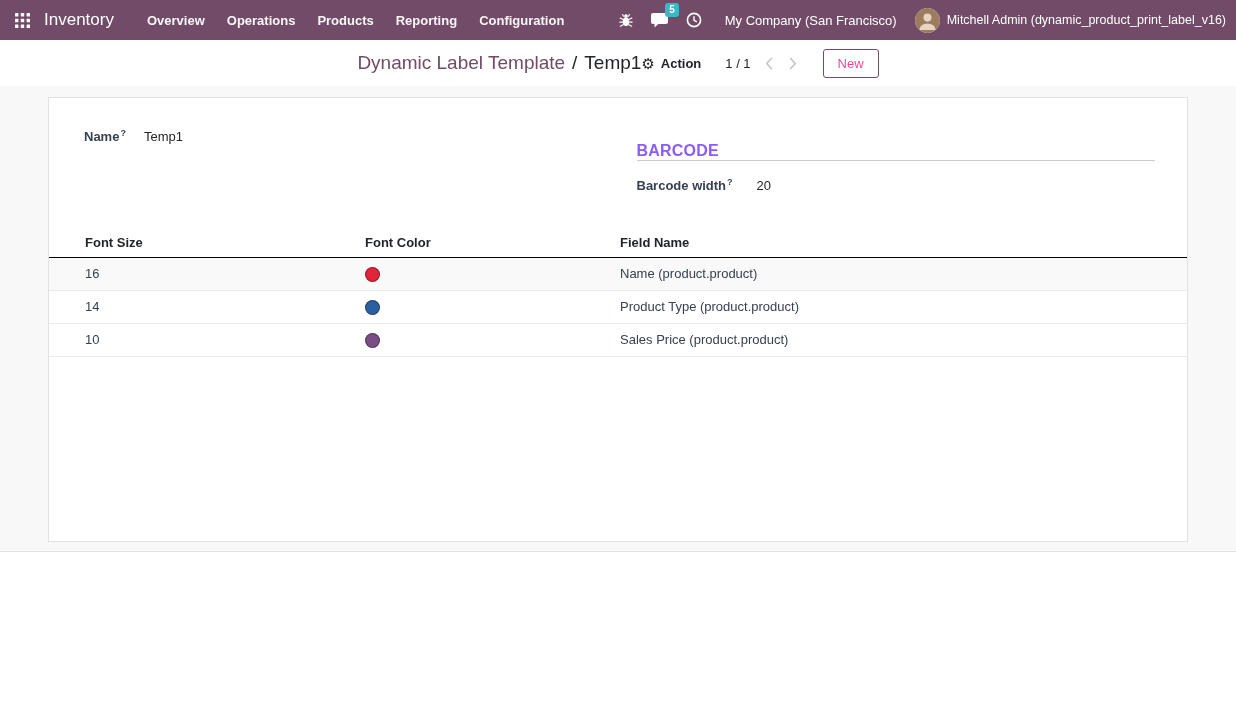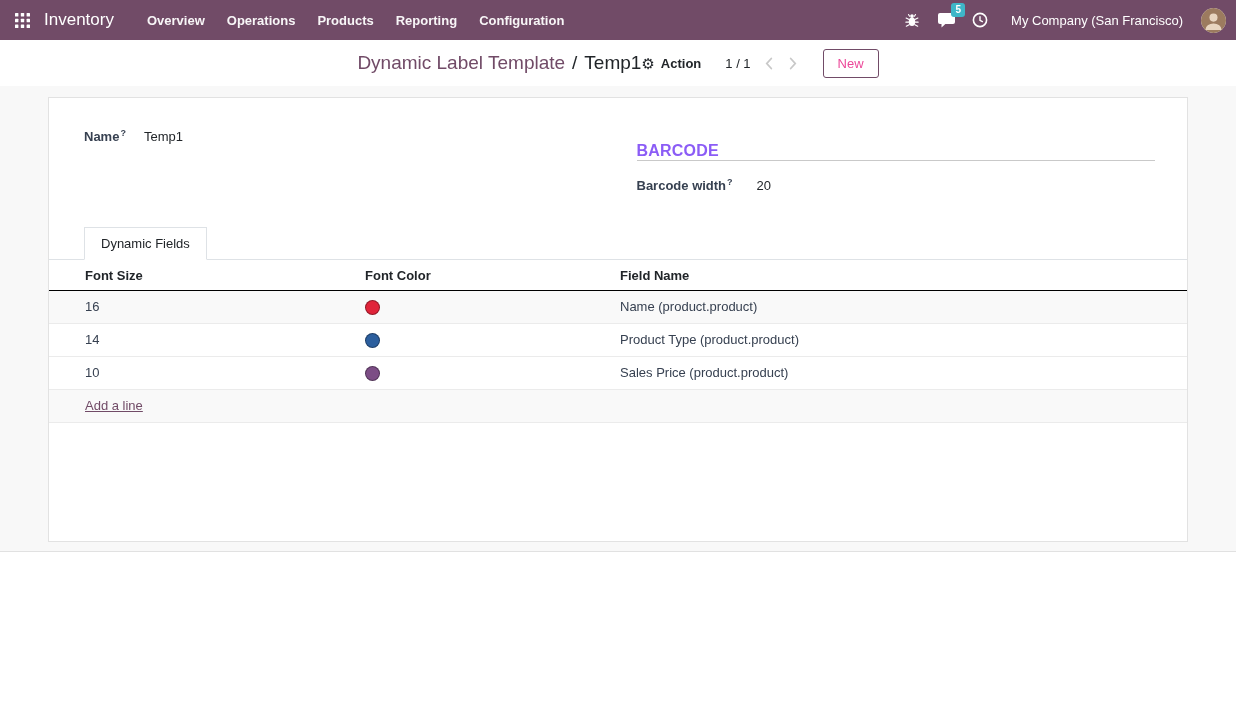--- a/index.html
+++ b/index.html
@@ -124,20 +124,21 @@
     </button>
     <div class="company">My Company (San Francisco)</div>
     <div class="user">
       <span class="avatar">
         <svg width="25" height="25" viewBox="0 0 26 26">
           <circle cx="13" cy="13" r="13" fill="#9c7b5f"></circle>
           <circle cx="13" cy="10" r="4.2" fill="#e8d5c0"></circle>
           <path d="M4.5 23 a8.5 7 0 0 1 17 0 z" fill="#e8d5c0"></path>
         </svg>
       </span>
+      <span>Mitchell Admin (dynamic_product_print_label_v16)</span>
     </div>
   </div>
 </header>
 
 <div class="control-panel">
   <div class="breadcrumb">
     <span class="bc-link">Dynamic Label Template</span><span class="bc-sep">/</span><span class="bc-current">Temp1</span>
   </div>
   <div class="cp-right">
     <button class="action-btn">
@@ -176,23 +177,20 @@
       <div class="col-right">
         <div class="group-title">BARCODE</div>
         <div class="field-row">
           <span class="field-label bc-label"><span>Barcode width</span><sup class="sup-q">?</sup></span>
           <span class="field-value">20</span>
         </div>
       </div>
     </div>
 
     <div class="notebook">
-      <div class="tabs">
-        <div class="tab">Dynamic Fields</div>
-      </div>
 
       <table>
         <colgroup>
             <col style="width:316px">
             <col style="width:255px">
             <col>
           </colgroup>
         <thead>
           <tr>
             <th class="cell-1">Font Size</th>
@@ -209,23 +207,18 @@
           <tr>
             <td class="cell-1">14</td>
             <td><span class="color-dot" style="background-color: rgb(44, 95, 158);"></span></td>
             <td>Product Type (product.product)</td>
           </tr>
           <tr>
             <td class="cell-1">10</td>
             <td><span class="color-dot" style="background-color: rgb(124, 77, 133);"></span></td>
             <td>Sales Price (product.product)</td>
           </tr>
-          <tr class="striped">
-            <td class="cell-1" colspan="3">
-              <span class="add-line">Add a line</span>
-            </td>
-          </tr>
         </tbody>
       </table>
     </div>
 
   </div>
 </div>
 
 </body></html>

